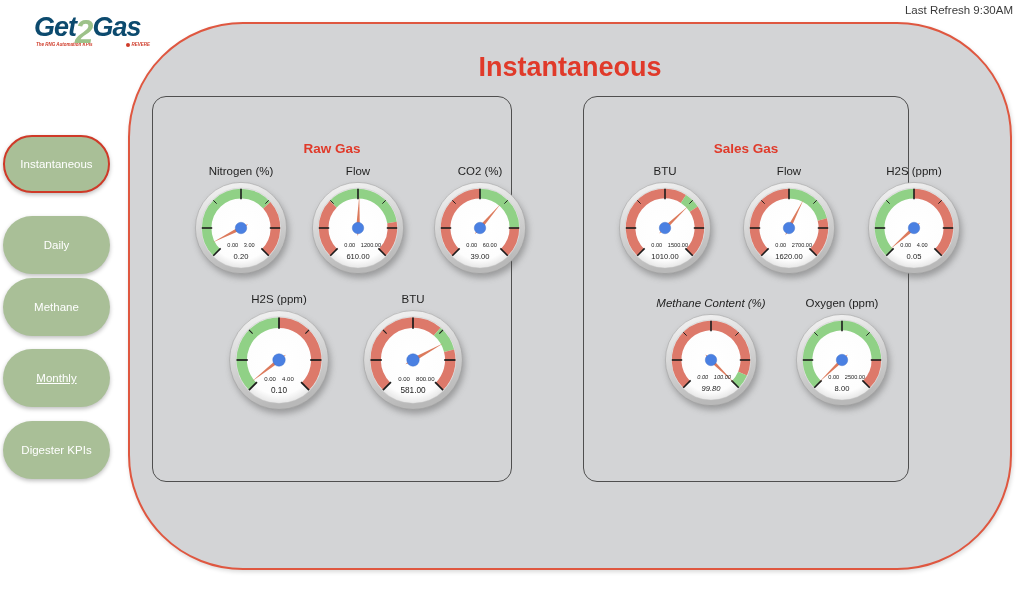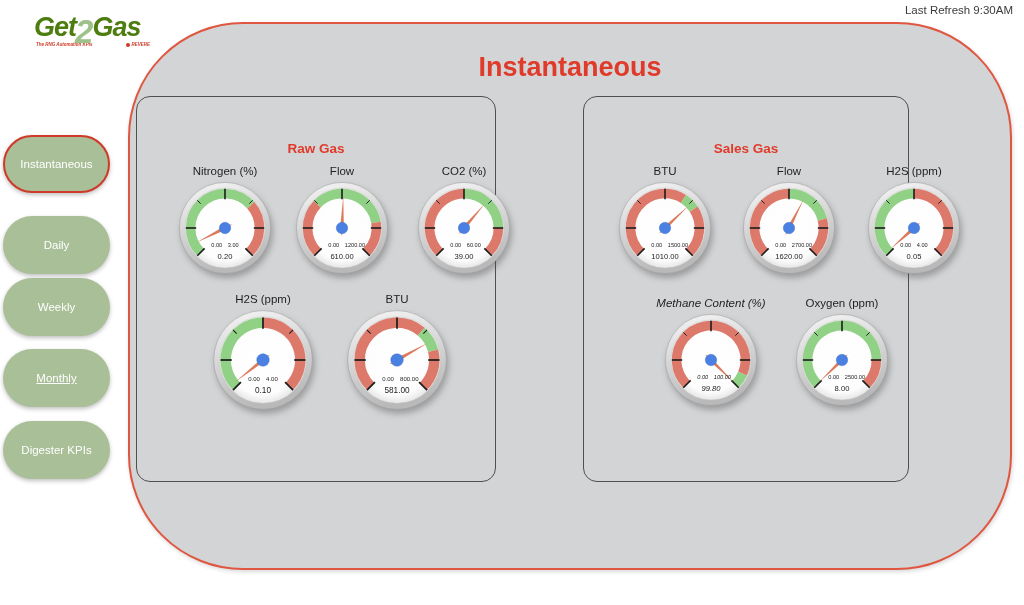--- a/index.html
+++ b/index.html
@@ -1,21 +1,21 @@
 <!DOCTYPE html>
 <html><head>
 <meta charset="utf-8">
 <style>
   html,body{margin:0;padding:0;background:#ffffff;}
   body{width:1024px;height:605px;position:relative;overflow:hidden;
        font-family:"Liberation Sans", sans-serif;}
 
   
   .logo{position:absolute;left:34px;top:6px;width:118px;font-style:italic;font-weight:bold;}
-  .logo-get,.logo-gas{font-size:27px;color:#4d7c0f;letter-spacing:-1px;}
+  .logo-get,.logo-gas{font-size:27px;color:#0c4a6e;letter-spacing:-1px;}
   .logo-two{font-size:33px;color:#9dc289;position:relative;top:7px;margin:0 -1px;}
   .logo-sub{display:flex;justify-content:space-between;align-items:center;margin-top:-2px;padding:0 2px;}
   .logo-tagline{font-size:4.5px;color:#cf3a28;font-weight:bold;white-space:nowrap;}
   .logo-badge{font-size:4.5px;color:#cf3a28;display:flex;align-items:center;gap:1px;font-weight:bold;}
   .badge-dot{width:4px;height:4px;border-radius:50%;background:#cf3a28;display:inline-block;}
 
   
   .last-refresh{position:absolute;top:4px;right:11px;font-size:11.5px;color:#3a3a3a;}
 
   
@@ -26,21 +26,21 @@
 
   
   .container{position:absolute;left:128px;top:22px;width:884px;height:548px;
              background:#d3d4d6;border:2px solid #df5740;border-radius:115px;box-sizing:border-box;
              box-shadow:1px 2px 4px rgba(0,0,0,0.15);}
   .page-title{position:absolute;top:28px;left:0;width:100%;text-align:center;margin:0;
               font-size:27px;font-weight:bold;color:#e03a2a;}
 
   
   .panel{position:absolute;top:72px;height:386px;border:1.4px solid #4f4f4f;border-radius:14px;box-sizing:border-box;}
-  .panel.raw{left:6px;width:360px;}
+  .panel.raw{left:22px;width:360px;}
   .panel.sales{left:453px;width:326px;}
   .panel-title{position:absolute;top:44px;left:0;width:100%;text-align:center;margin:0;
                font-size:13.5px;font-weight:bold;color:#e03a2a;}
 
   
   .gauge-unit{position:absolute;width:140px;display:flex;flex-direction:column;align-items:center;gap:3px;}
   .gauge-label{font-size:11.5px;color:#1f1f1f;white-space:nowrap;}
   .gauge-unit svg{filter:drop-shadow(2px 4px 3px rgba(70,70,70,0.40));}
   svg text{font-family:"Liberation Sans", sans-serif;}
 </style>
@@ -56,21 +56,21 @@
         <span>REVERE</span>
       </span>
   </div>
 </div>
 
 <div class="last-refresh">Last Refresh 9:30AM</div>
 
 <nav id="sidebar">
     <div class="pill selected" style="top: 135px;">Instantaneous</div>
     <div class="pill" style="top: 216px;">Daily</div>
-    <div class="pill" style="top: 278px;">Weekly</div>
+    <div class="pill" style="top: 278px;">Methane</div>
     <div class="pill" style="top: 349px; text-decoration: underline;">Monthly</div>
     <div class="pill" style="top: 421px;">Digester KPIs</div>
   </nav>
 
 <div class="container">
   <h1 class="page-title">Instantaneous</h1>
 
   <section class="panel raw">
     <h2 class="panel-title">Raw Gas</h2>
     <div class="gauges">

